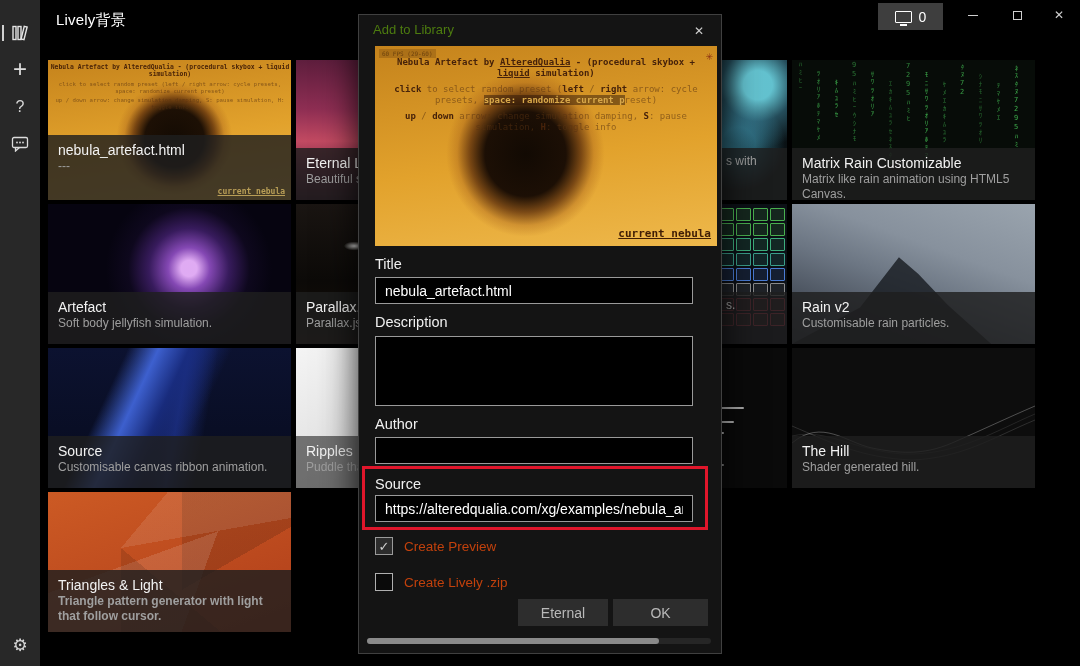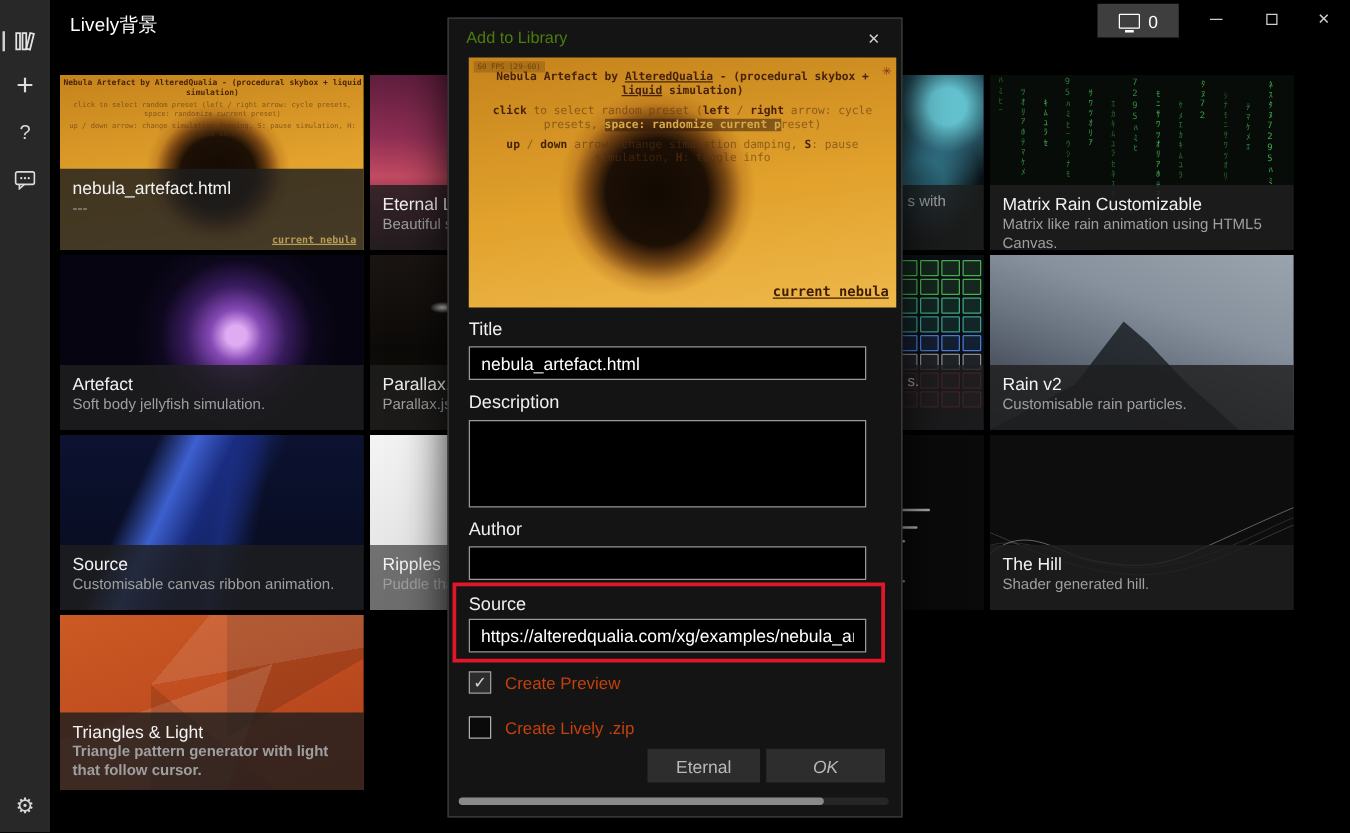--- a/index.html
+++ b/index.html
@@ -122,21 +122,21 @@
     border:1px solid #9a9a9a; color:#fff; font-size:14px; padding:4px 9px; resize:none;
     font-family:"Liberation Sans","DejaVu Sans",sans-serif; }
   .cb-row { position:absolute; left:16px; display:flex; align-items:center; gap:11px; }
   .cb1{top:522px} .cb2{top:558px}
   .cb-box { width:18px; height:18px; border:1.5px solid #b0b0b0; background:#0a0a0a;
     display:flex; align-items:center; justify-content:center; font-size:13px; color:#cfcfcf; }
   .cb-box.checked { background:#2c2c2c; border-color:#9a9a9a; }
   .cb-label { font-size:13.5px; color:#c2410c; }
   .dlg-btn { position:absolute; top:584px; height:27px; background:#2d2d2d; color:#b9b9b9; font-size:14px;
     display:flex; align-items:center; justify-content:center; }
-  .btn-cancel { left:159px; width:90px; } .btn-ok { left:254px; width:95px;font-style:italic; }
+  .btn-cancel { left:159px; width:90px; } .btn-ok { left:254px; width:95px; }
   .dlg-scroll { position:absolute; left:8px; top:623px; width:344px; height:6px; background:#262626; border-radius:3px; }
   .dlg-thumb { width:85%; height:6px; background:#8a8a8a; border-radius:3px; }
 
   .annotation-box { position:absolute; left:362px; top:466px; width:346px; height:64px;
     border:3px solid #e0162b; z-index:50; pointer-events:none; }
 </style>
 </head>
 <body>
 
 <div id="app">

